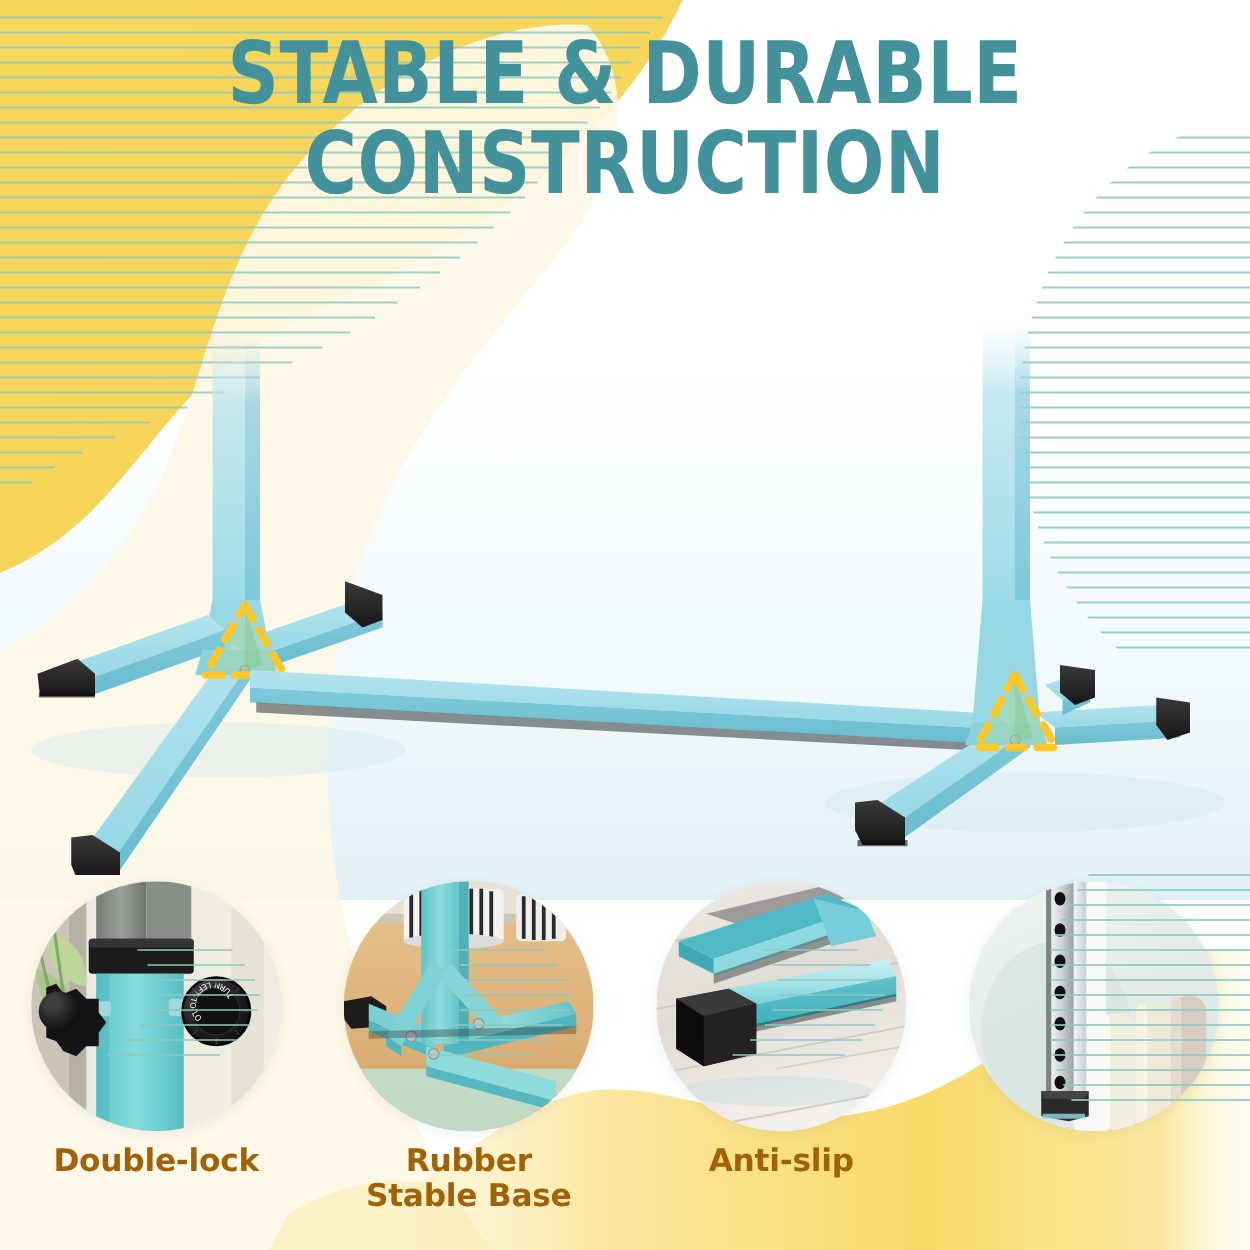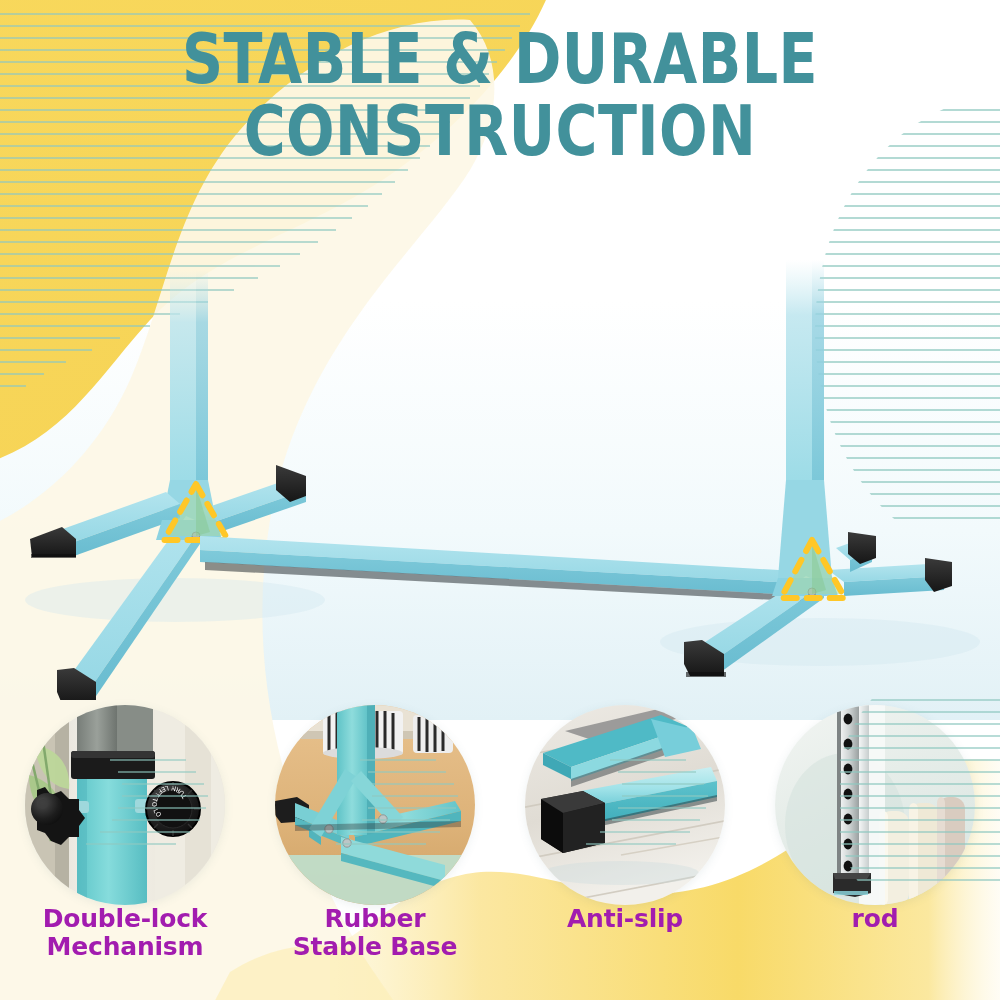--- a/index.html
+++ b/index.html
@@ -43,25 +43,26 @@
     position:relative;width:250px;height:300px;
     display:flex;flex-direction:column;align-items:center;
   }
   .thumb{
     position:relative;width:200px;height:200px;border-radius:50%;
     overflow:hidden;margin-top:5px;
     box-shadow:0 2px 10px rgba(80,120,130,0.10);
   }
   .thumb svg{display:block;width:200px;height:200px;}
   .caption{
+    margin-top:10px;
     font-family:"DejaVu Sans","Liberation Sans",sans-serif;
     font-weight:bold;
     font-size:25px;
     line-height:1.12;
-    color:#a21caf;
+    color:#a16207;
     text-align:center;
     letter-spacing:-0.2px;
     position:relative;z-index:3;
   }
   .caption .c2{display:block;}
 </style>
 </head>
 <body>
 
 <div id="stage">
@@ -373,21 +374,20 @@
               <line x1="148" y1="131" x2="148" y2="125"></line>
               <line x1="129" y1="123" x2="133" y2="119"></line>
               <line x1="121" y1="104" x2="127" y2="104"></line>
               <line x1="129" y1="85" x2="133" y2="89"></line>
             </g>
           </g>
         </svg>
       </div>
       <div class="caption">
         <span>Double-lock</span>
-        <span class="c2">Mechanism</span>
       </div>
     </div>
 
     <div class="feature">
       <div class="thumb">
         <svg viewBox="0 0 200 200">
           <defs>
             <linearGradient id="f2wood" x1="0" y1="0" x2="0" y2="1">
               <stop offset="0%" stop-color="#E8C28E"></stop>
               <stop offset="60%" stop-color="#DDB278"></stop>
@@ -572,21 +572,20 @@
               <ellipse cx="73" cy="161" rx="4.4" ry="5.4"></ellipse>
             </g>
 
             <polygon points="58,168 96,168 96,188 80,192 58,188" fill="#2a2a2a"></polygon>
             <polygon points="58,168 96,168 92,174 60,174" fill="#444"></polygon>
             <rect x="59" y="186" width="34" height="4" fill="#8EDCE4" opacity="0.8"></rect>
           </g>
         </svg>
       </div>
       <div class="caption">
-        <span class="c2">rod</span>
       </div>
     </div>
   </div>
 
   <svg class="bg-layer" style="z-index:36;" viewBox="0 0 1000 1000" width="1000" height="1000" preserveAspectRatio="none">
     <g stroke="#8FC9C0" stroke-width="1.6" opacity="0.85" clip-path="url(#rightLinesClip2)">
       <line x1="840" y1="700" x2="1010" y2="700"></line>
       <line x1="840" y1="712" x2="1010" y2="712"></line>
       <line x1="840" y1="724" x2="1010" y2="724"></line>
       <line x1="840" y1="736" x2="1010" y2="736"></line>

